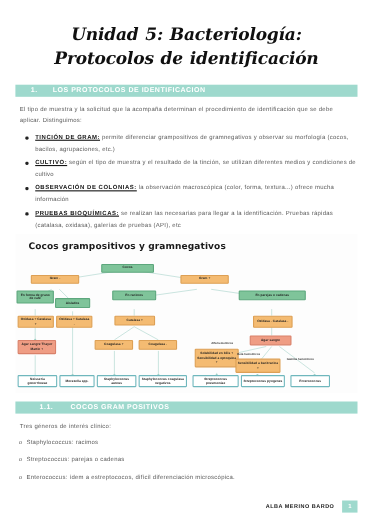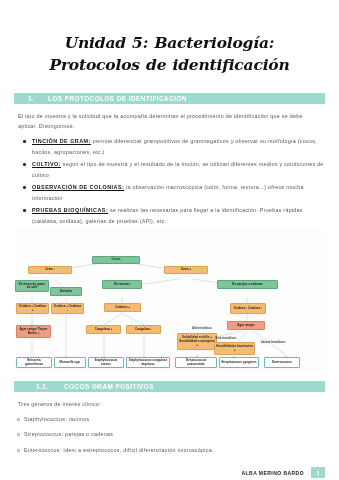--- a/index.html
+++ b/index.html
@@ -21,21 +21,21 @@
   .doc-title{
     font-family:"DejaVu Serif", serif;
     font-style:italic;
     font-weight:700;
     font-size:15.5px;
     line-height:1.45;
     color:#101010;
     text-align:center;
     letter-spacing:-0.2px;
     padding:20px 6px 4px 6px;
-    margin:12px;
+    margin:0;
     word-spacing:1px;
   }
 
   
   .section-bar{
     background:#9ed9cd;
     color:#ffffff;
     font-weight:700;
     font-size:6.4px;
     letter-spacing:0.45px;
@@ -196,20 +196,21 @@
     </li>
     <li>
       <b>OBSERVACIÓN DE COLONIAS:</b><span> la observación macroscópica (color, forma, textura...) ofrece mucha información</span>
     </li>
     <li>
       <b>PRUEBAS BIOQUÍMICAS:</b><span> se realizan las necesarias para llegar a la identificación. Pruebas rápidas (catalasa, oxidasa), galerías de pruebas (API), etc</span>
     </li>
   </ul>
 
   <div class="figure">
+    <div class="fig-title">Cocos grampositivos y gramnegativos</div>
 
     <svg class="fig-canvas" viewBox="0 0 311 144" preserveAspectRatio="none">
       <g stroke="#9fd0c6" stroke-width="0.5" fill="none">
 
         <path d="M95,33 L38,42"></path>
         <path d="M110,33 L168,42"></path>
 
         <path d="M33,50 L18,58"></path>
         <path d="M40,50 L52,62"></path>
 

